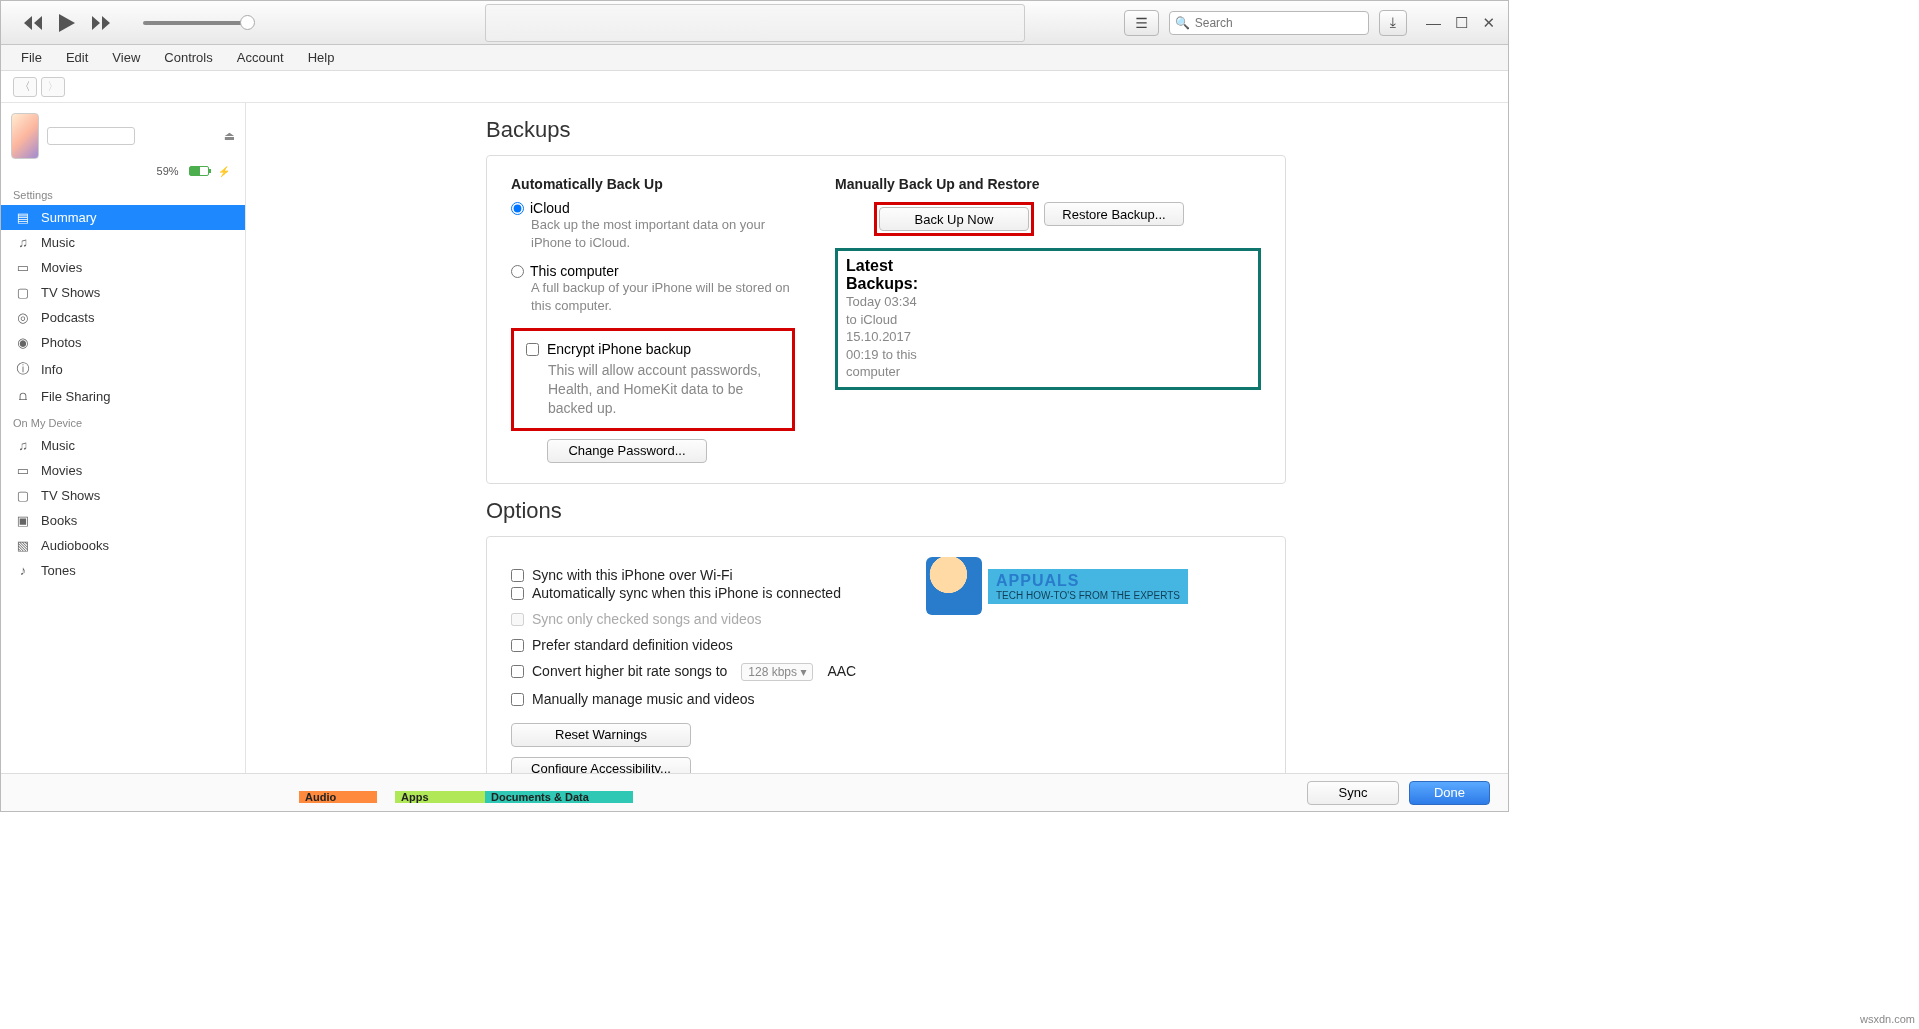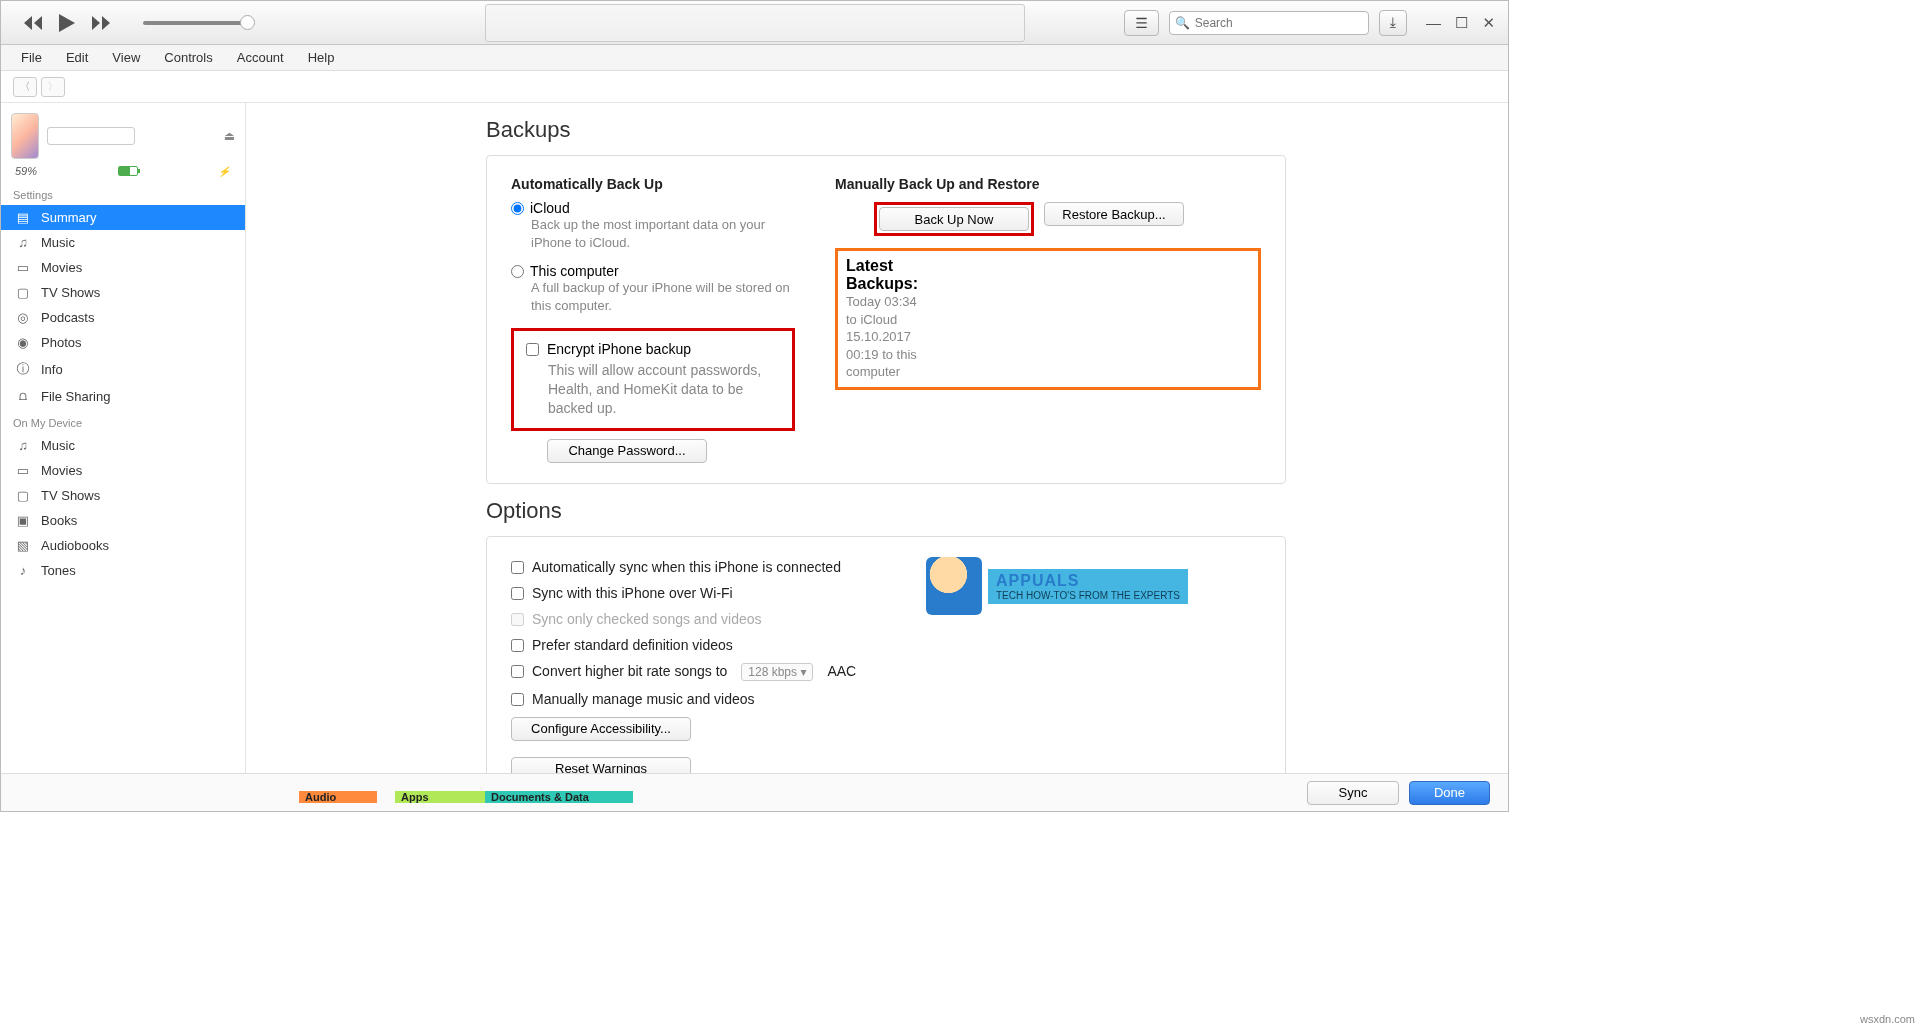--- a/index.html
+++ b/index.html
@@ -66,21 +66,21 @@
 .seg.docs{background:#2ec8b4;width:148px;}
 .seg.free{background:#efefef;flex:1;color:#555;font-weight:400;justify-content:center;}
 .rightbtns{display:flex;gap:10px;margin:0 18px 0 auto;}
 .btn.primary{background:linear-gradient(#5aa9ff,#2d7be8);color:#fff;border-color:#2d6cc2;width:81px;font-weight:500;}
 .btn.plain{width:92px;}
 .watermark{position:absolute;left:680px;top:454px;display:flex;align-items:center;gap:6px;opacity:.95;pointer-events:none;}
 .watermark .guy{width:56px;height:58px;background:radial-gradient(circle at 40% 30%,#ffd9a0 0 35%,#1e74c9 36% 100%);border-radius:6px;}
 .watermark .tag{background:#3bb3e0;padding:3px 8px;font-size:10px;color:#05334d;}
 .watermark .tag b{display:block;font-size:16px;color:#1e74c9;letter-spacing:1px;}
 .redwrap-backup{border:3px solid #d40000;padding:2px;display:inline-block;}
-.redwrap-latest{border:3px solid #f97316;padding:6px 340px 6px 8px;margin-top:12px;}
+.redwrap-latest{border:3px solid #0f766e;padding:6px 340px 6px 8px;margin-top:12px;}
 .attribution{position:absolute;right:4px;bottom:4px;font-size:11px;color:#888;margin-left:12px;}
 </style>
 </head>
 <body>
 
 <div class="outer">
 
   <div class="topbar">
     <div class="playback">
       <div class="pbtn">
@@ -136,21 +136,21 @@
 
   <div class="body">
     <div class="sidebar">
       <div class="device-hdr">
         <div class="phoneimg"></div>
         <div class="namebox"></div>
         <div class="batrow">
           <span class="eject">⏏</span>
         </div>
       </div>
-      <div style="display:flex;justify-content:space-between;padding:0 14px 4px;align-items:center;gap:10px;font-style:italic;">
+      <div style="display:flex;justify-content:flex-end;padding:0 14px 4px;align-items:center;gap:10px;">
         <span style="font-size:11px;color:#555;">59%</span>
         <div class="batt">
             <div class="fill"></div>
           </div>
         <span style="font-size:10px;color:#555;">⚡</span>
       </div>
 
       <div class="sechdr">Settings</div>
       <div id="settings-list">
           <div class="sideitem sel">
@@ -257,48 +257,48 @@
                 <b>Latest Backups:</b>
                 <div class="subtext">Today 03:34 to iCloud</div>
                 <div class="subtext">15.10.2017 00:19 to this computer</div>
               </div>
             </div>
           </div>
         </div>
 
         <h2 class="sectitle">Options</h2>
         <div class="panel">
+          <div class="chk-row">
+              <input type="checkbox" style="">
+              <span>Sync with this iPhone over Wi-Fi</span>
+            </div>
           <div class="chk-row first">
               <input type="checkbox" style="">
               <span>Automatically sync when this iPhone is connected</span>
-            </div>
-          <div class="chk-row">
-              <input type="checkbox" style="">
-              <span>Sync with this iPhone over Wi-Fi</span>
             </div>
           <div class="chk-row disabled">
               <input type="checkbox" disabled="" style="">
               <span>Sync only checked songs and videos</span>
             </div>
           <div class="chk-row">
               <input type="checkbox" style="">
               <span>Prefer standard definition videos</span>
             </div>
           <div class="chk-row">
               <input type="checkbox" style="">
               <span>Convert higher bit rate songs to</span>
               <span class="bitrate"><span>128 kbps</span>&nbsp;▾</span>
               <span>AAC</span>
             </div>
           <div class="chk-row">
               <input type="checkbox" style="">
               <span>Manually manage music and videos</span>
             </div>
+          <div style="margin-top:16px;"><button class="btn" style="width:180px;">Reset Warnings</button></div>
           <div style="margin-top:10px;"><button class="btn" style="width:180px;">Configure Accessibility...</button></div>
-          <div style="margin-top:16px;"><button class="btn" style="width:180px;">Reset Warnings</button></div>
         </div>
       </div>
 
       <div class="watermark">
         <div class="guy"></div>
         <div class="tag"><b>APPUALS</b><span>TECH HOW-TO'S FROM THE EXPERTS</span></div>
       </div>
     </div>
   </div>
 

